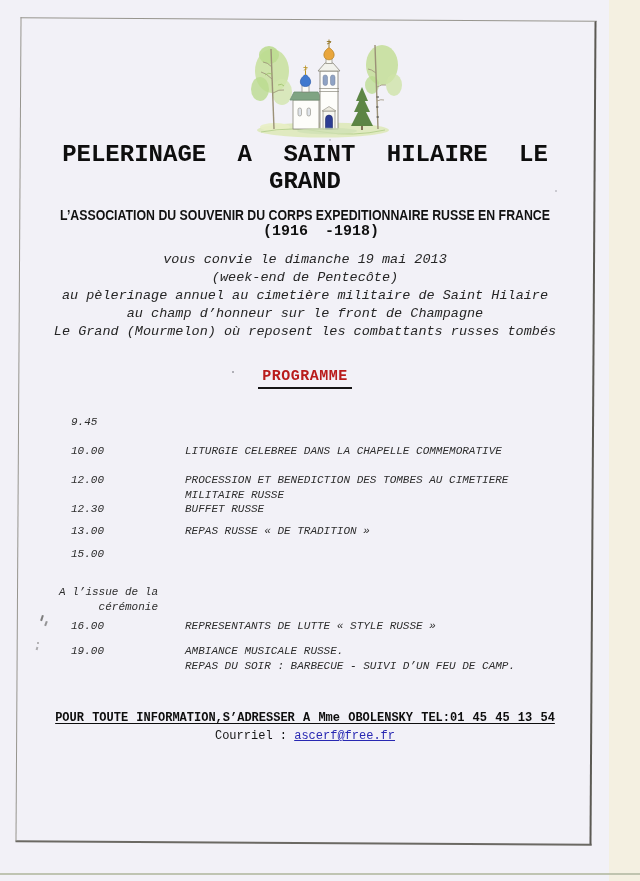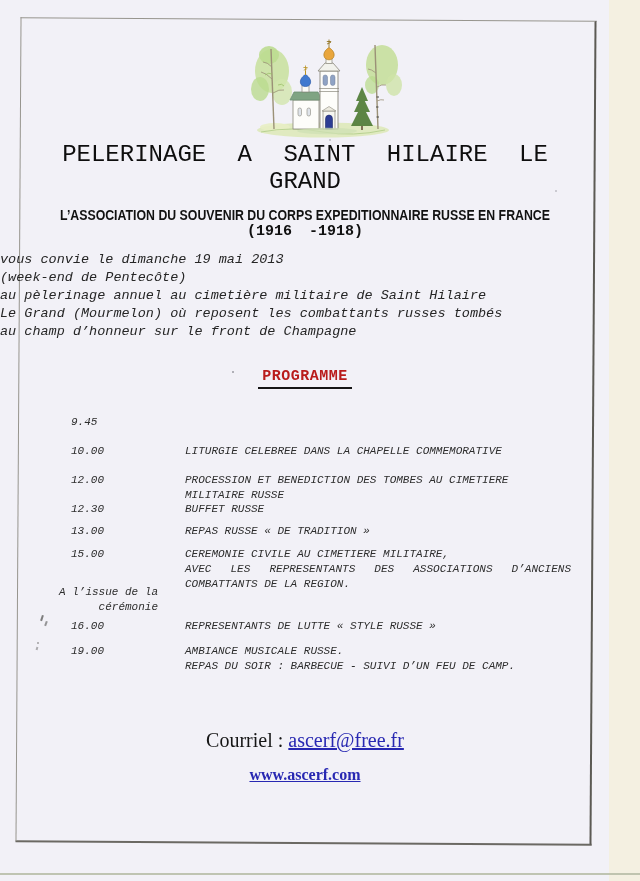--- a/index.html
+++ b/index.html
@@ -18,37 +18,37 @@
     border:1px solid #97958e;border-right:2px solid #5c5a54;border-bottom:2px solid #6b6963;
     transform:rotate(.35deg);pointer-events:none;
   }
   .content{position:absolute;left:0;top:0;width:610px;height:881px;color:#1c1c1c;}
 
   .illustration{position:absolute;left:245px;top:37px;width:159px;height:102px;}
 
   .title{
     position:absolute;left:0;top:141px;width:610px;text-align:center;
     font-family:"Liberation Mono","DejaVu Sans Mono",monospace;
-    font-weight:normal;font-size:24px;line-height:27px;color:#0e0e0e;letter-spacing:0;
+    font-weight:bold;font-size:24px;line-height:27px;color:#0e0e0e;letter-spacing:0;
   }
   .title .l1{word-spacing:17px;}
 
   .assoc{
     position:absolute;left:0;top:207px;width:610px;text-align:center;
     font-family:"Liberation Sans",sans-serif;font-weight:bold;font-size:14px;color:#111;
     transform:scaleX(.88);transform-origin:50% 0;white-space:nowrap;
   }
   .years{
     position:absolute;left:0;top:223px;width:610px;text-align:center;
     font-family:"Liberation Mono","DejaVu Sans Mono",monospace;
-    font-weight:bold;font-size:15px;word-spacing:8px;color:#111;
+    font-weight:bold;font-size:15px;word-spacing:8px;color:#111;padding-left:16px;
   }
 
   .invite{
-    position:absolute;left:0;top:251px;width:610px;text-align:left;
+    position:absolute;left:0;top:251px;width:610px;text-align:center;
     font-family:"Liberation Mono","DejaVu Sans Mono",monospace;
     font-style:italic;font-size:13.5px;line-height:18px;color:#262626;
   }
 
   .programme{position:absolute;left:0;top:366px;width:610px;text-align:center;}
   .programme span{
     display:inline-block;font-family:"Liberation Mono","DejaVu Sans Mono",monospace;
     font-weight:bold;font-size:15px;letter-spacing:.5px;color:#b91c1c;
     border-bottom:2.5px solid #151515;padding:0 4px 2px;
   }
@@ -64,21 +64,21 @@
   .schedule .desc div.just{text-align:justify;text-align-last:justify;}
 
   .info-line{
     position:absolute;left:0;top:711px;width:610px;text-align:center;
     font-family:"Liberation Mono","DejaVu Sans Mono",monospace;
     font-weight:bold;font-size:12px;word-spacing:1px;color:#0e0e0e;
     text-decoration:underline;text-underline-offset:2px;
   }
   .courriel{
     position:absolute;left:0;top:729px;width:610px;text-align:center;
-    font-family:Liberation Serif, serif;font-size:20px;color:#161616;
+    font-family:Liberation Mono, monospace;font-size:12px;color:#161616;
   }
   .website{
     position:absolute;left:0;top:766px;width:610px;text-align:center;
     font-family:"Liberation Serif","DejaVu Serif",serif;font-weight:bold;font-size:16px;
   }
   a.blue-link{color:#2828b2;text-decoration:underline;cursor:pointer;}
 
   
   .pen-mark{position:absolute;background:#7d7d7d;}
   .pm1a{left:41px;top:615px;width:1.5px;height:6px;transform:rotate(18deg);}
@@ -165,22 +165,22 @@
       <div class="l2">GRAND</div>
     </div>
 
     <div class="assoc">L’ASSOCIATION DU SOUVENIR DU CORPS EXPEDITIONNAIRE RUSSE EN FRANCE</div>
     <div class="years">(1916 -1918)</div>
 
     <div class="invite">
         <div>vous convie le dimanche 19 mai 2013</div>
         <div>(week-end de Pentecôte)</div>
         <div>au pèlerinage annuel au cimetière militaire de Saint Hilaire</div>
+        <div>au champ d’honneur sur le front de Champagne</div>
         <div>Le Grand (Mourmelon) où reposent les combattants russes tombés</div>
-        <div>au champ d’honneur sur le front de Champagne</div>
       </div>
 
     <div class="programme">
       <span>PROGRAMME</span>
     </div>
 
     <div class="schedule">
         <div class="row" style="top: 415px; text-align: center;">
           <div class="time"><div>9.45</div></div>
         </div>
@@ -204,50 +204,43 @@
           </div>
         </div>
         <div class="row" style="top: 524px;">
           <div class="time"><div>13.00</div></div>
           <div class="desc">
             <div>REPAS RUSSE « DE TRADITION »</div>
           </div>
         </div>
         <div class="row" style="top: 547px;">
           <div class="time"><div>15.00</div></div>
-          <div class="desc">
-            <div>CEREMONIE CIVILE AU CIMETIERE MILITAIRE,</div>
-            <div class="just">AVEC LES REPRESENTANTS DES ASSOCIATIONS D’ANCIENS</div>
-            <div>COMBATTANTS DE LA REGION.</div>
-          </div>
         </div>
         <div class="row noindent" style="top: 585px;">
           <div class="time"><div>A l’issue de la</div><div>cérémonie</div></div>
         </div>
         <div class="row" style="top: 619px;">
           <div class="time"><div>16.00</div></div>
           <div class="desc">
             <div>REPRESENTANTS DE LUTTE « STYLE RUSSE »</div>
           </div>
         </div>
         <div class="row" style="top: 644px;">
           <div class="time"><div>19.00</div></div>
           <div class="desc">
             <div>AMBIANCE MUSICALE RUSSE.</div>
             <div>REPAS DU SOIR : BARBECUE - SUIVI D’UN FEU DE CAMP.</div>
           </div>
         </div>
       </div>
 
+    <div class="info-line">POUR TOUTE INFORMATION,S’ADRESSER A Mme OBOLENSKY TEL:01 45 45 13 54</div>
     <div class="courriel">
       <span>Courriel :</span>
       <a class="blue-link" href="#">ascerf@free.fr</a>
-    </div>
-    <div class="website">
-      <a class="blue-link" href="#">www.ascerf.com</a>
     </div>
 
     <div class="pen-mark pm1a"></div>
     <div class="pen-mark pm1b"></div>
     <div class="pen-mark pm2a"></div>
     <div class="pen-mark pm2b"></div>
     <div class="speck" style="left:232px;top:371px;width:2px;height:2px;"></div>
     <div class="speck" style="left:329px;top:139px;width:2px;height:2px;opacity:.6;"></div>
     <div class="speck" style="left:555px;top:190px;width:2px;height:2px;opacity:.6;"></div>
   </div>

